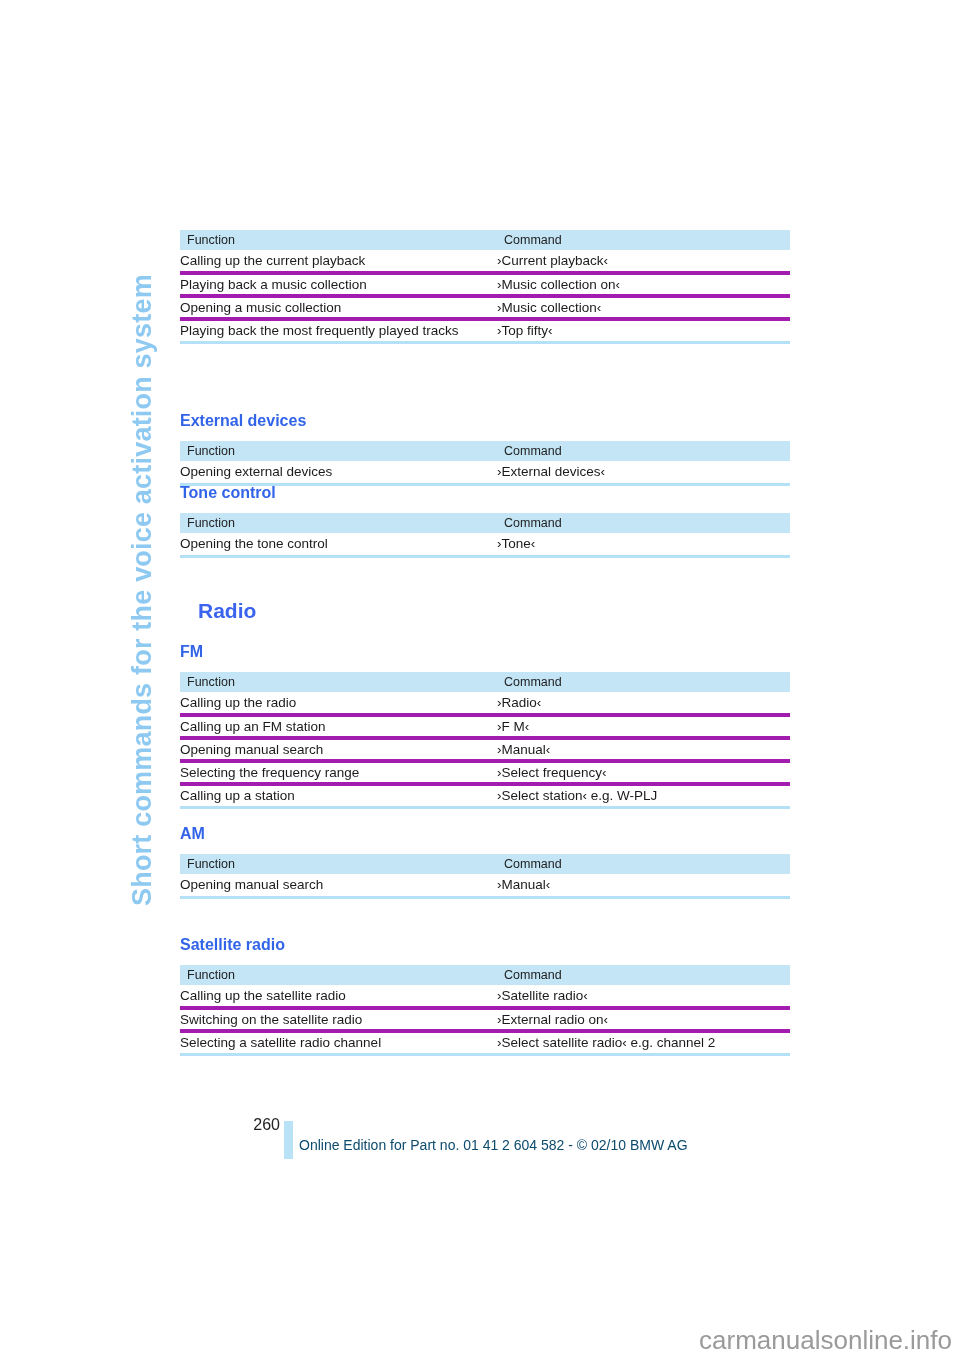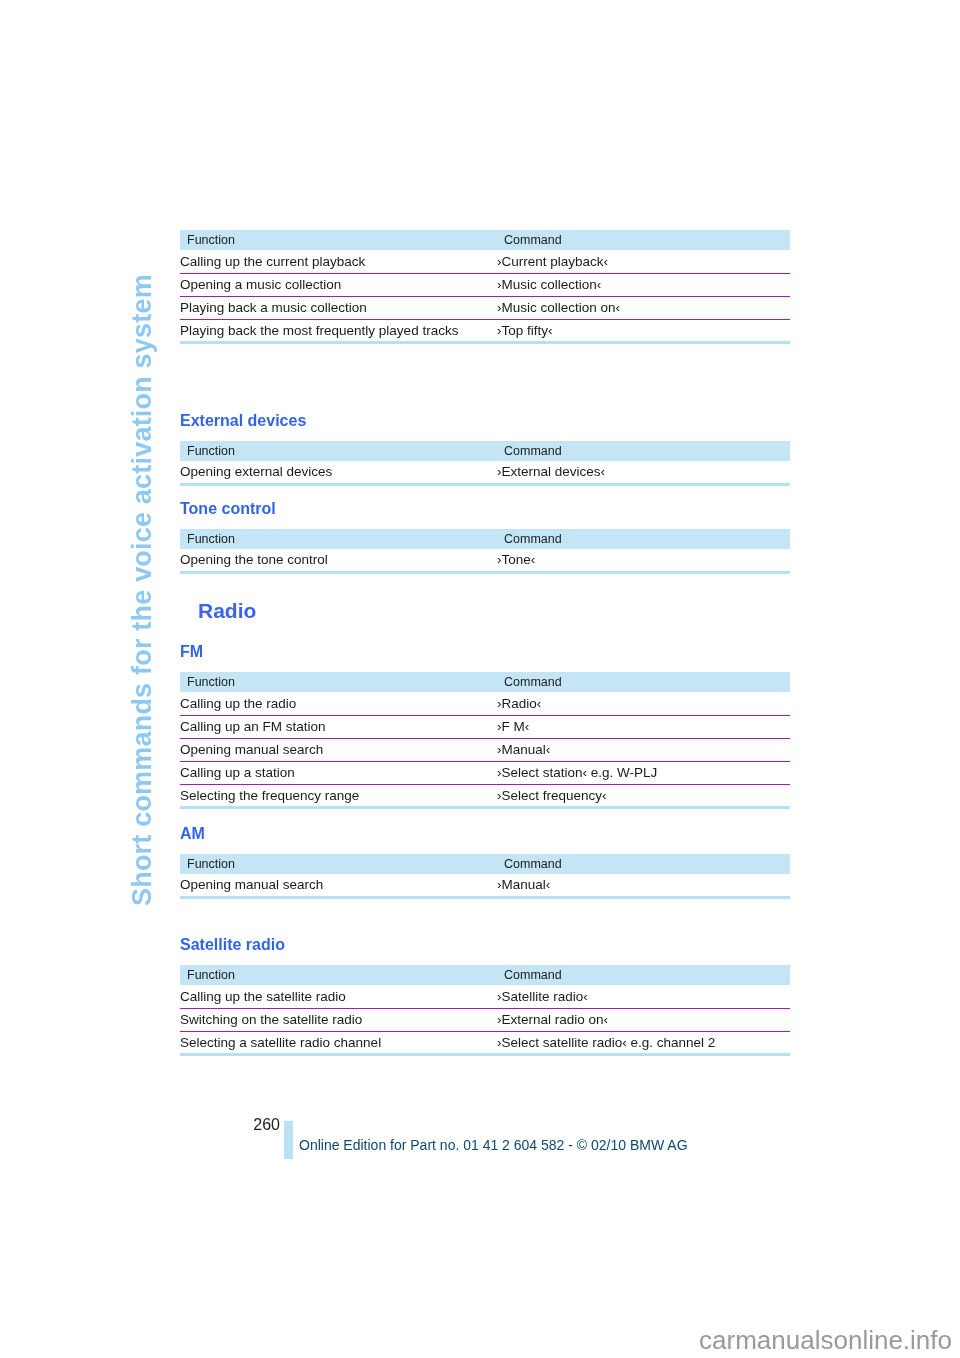--- a/index.html
+++ b/index.html
@@ -66,21 +66,21 @@
     height: 20px;
     padding: 0 0 0 7px;
     color: #222222;
     vertical-align: middle;
     margin-top: 27px;
   }
   table.cmd-table tbody td {
     font-size: 13.5px;
     height: 23px;
     padding: 0;
-    border-bottom: 1px solid #a21caf;
+    border-bottom: 4px solid #a21caf;
     color: #1b1b1b;
     vertical-align: middle;
     white-space: nowrap;
     overflow: hidden;
   }
   table.cmd-table tbody tr:last-child td {
     border-bottom: 3px solid #b5e1f6;
   }
   
   .page-number {
@@ -134,28 +134,28 @@
           <th>Function</th>
           <th>Command</th>
         </tr>
       </thead>
       <tbody>
         <tr>
           <td>Calling up the current playback</td>
           <td>›Current playback‹</td>
         </tr>
         <tr>
+          <td>Playing back a music collection</td>
+          <td>›Music collection on‹</td>
+        </tr>
+        <tr>
           <td>Opening a music collection</td>
           <td>›Music collection‹</td>
         </tr>
         <tr>
-          <td>Playing back a music collection</td>
-          <td>›Music collection on‹</td>
-        </tr>
-        <tr>
           <td>Playing back the most frequently played tracks</td>
           <td>›Top fifty‹</td>
         </tr>
       </tbody>
     </table>
   </section>
 
   <section class="sec" style="top:411px">
     <h2 class="h-sec">External devices</h2>
     <table class="cmd-table">
@@ -171,21 +171,21 @@
       </thead>
       <tbody>
         <tr>
           <td>Opening external devices</td>
           <td>›External devices‹</td>
         </tr>
       </tbody>
     </table>
   </section>
 
-  <section class="sec" style="top:499px">
+  <section class="sec" style="top:483px">
     <h2 class="h-sec">Tone control</h2>
     <table class="cmd-table">
       <colgroup>
           <col class="c1">
           <col class="c2">
         </colgroup>
       <thead>
         <tr>
           <th>Function</th>
           <th>Command</th>
@@ -222,26 +222,26 @@
         </tr>
         <tr>
           <td>Calling up an FM station</td>
           <td>›F M‹</td>
         </tr>
         <tr>
           <td>Opening manual search</td>
           <td>›Manual‹</td>
         </tr>
         <tr>
+          <td>Selecting the frequency range</td>
+          <td>›Select frequency‹</td>
+        </tr>
+        <tr>
           <td>Calling up a station</td>
           <td>›Select station‹ e.g. W-PLJ</td>
-        </tr>
-        <tr>
-          <td>Selecting the frequency range</td>
-          <td>›Select frequency‹</td>
         </tr>
       </tbody>
     </table>
   </section>
 
   <section class="sec" style="top:824px">
     <h2 class="h-sec">AM</h2>
     <table class="cmd-table">
       <colgroup>
           <col class="c1">

